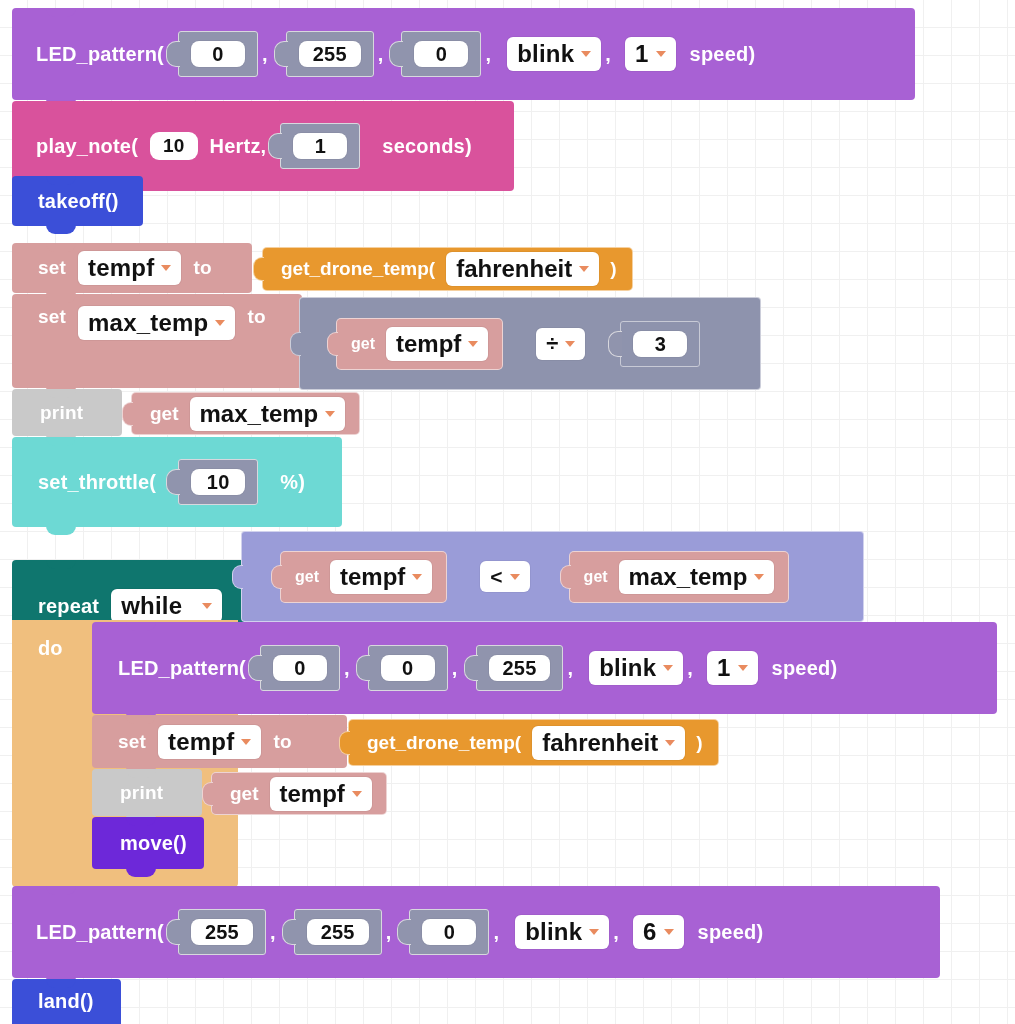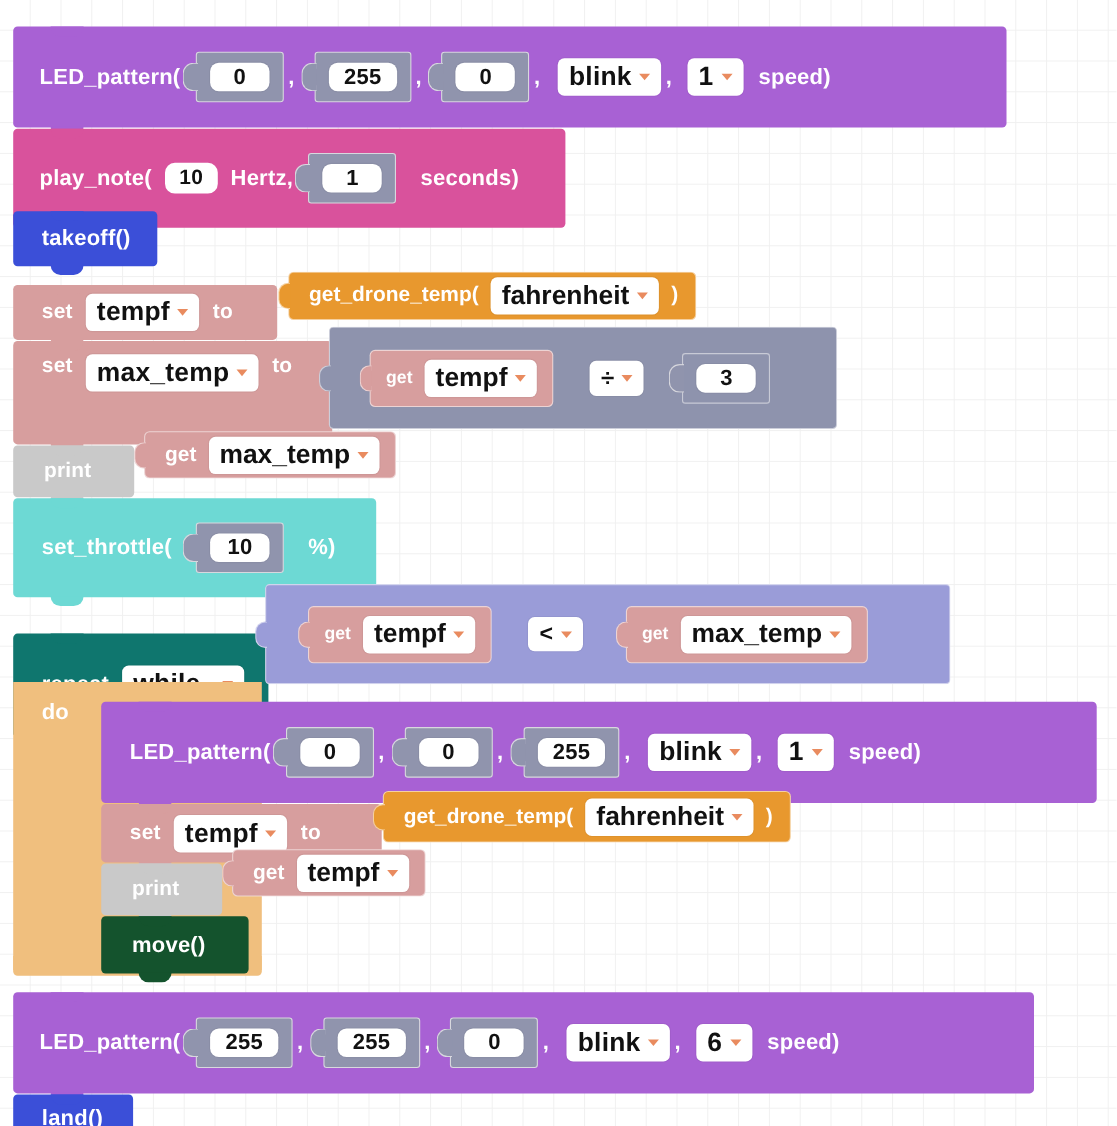--- a/index.html
+++ b/index.html
@@ -20,21 +20,20 @@
   
   .blk{
     position:absolute;
     box-sizing:border-box;
     display:flex;
     align-items:center;
     color:#ffffff;
     font-weight:700;
     letter-spacing:.2px;
     border-radius:4px;
-    margin-top:16px;
   }
   
   .blk .notch-top, .blk .notch-bot{
     position:absolute;left:34px;width:30px;height:9px;
     background:inherit;
   }
   .blk .notch-top{top:0;border-radius:0 0 9px 9px;}
   .blk .notch-bot{bottom:-8px;border-radius:0 0 9px 9px;}
 
   .lbl{white-space:nowrap;}
@@ -339,21 +338,21 @@
     <span class="lbl">print</span>
   </div>
   <div class="val c-salmon" style="position:absolute;left:211px;top:772px;height:41px;font-size:19px;padding:0 14px 0 18px;">
     <span class="lbl">get</span>
     <span class="fld">
       <span>tempf</span>
       <span class="caret"></span>
     </span>
   </div>
 
-  <div class="blk" style="left:92px;top:817px;width:134px;height:52px;background:#14532d;font-size:20px;padding-left:28px;">
+  <div class="blk" style="left:92px;top:817px;width:112px;height:52px;background:#6d28d9;font-size:20px;padding-left:28px;">
     <span class="notch-top"></span>
     <span class="notch-bot"></span>
     <span class="lbl">move()</span>
   </div>
 
   <div class="blk" style="left:12px;top:886px;width:928px;height:92px;background:#a861d4;font-size:20px;padding-left:24px;">
     <span class="notch-top"></span>
     <span class="notch-bot"></span>
     <span class="lbl">LED_pattern(</span>
 

